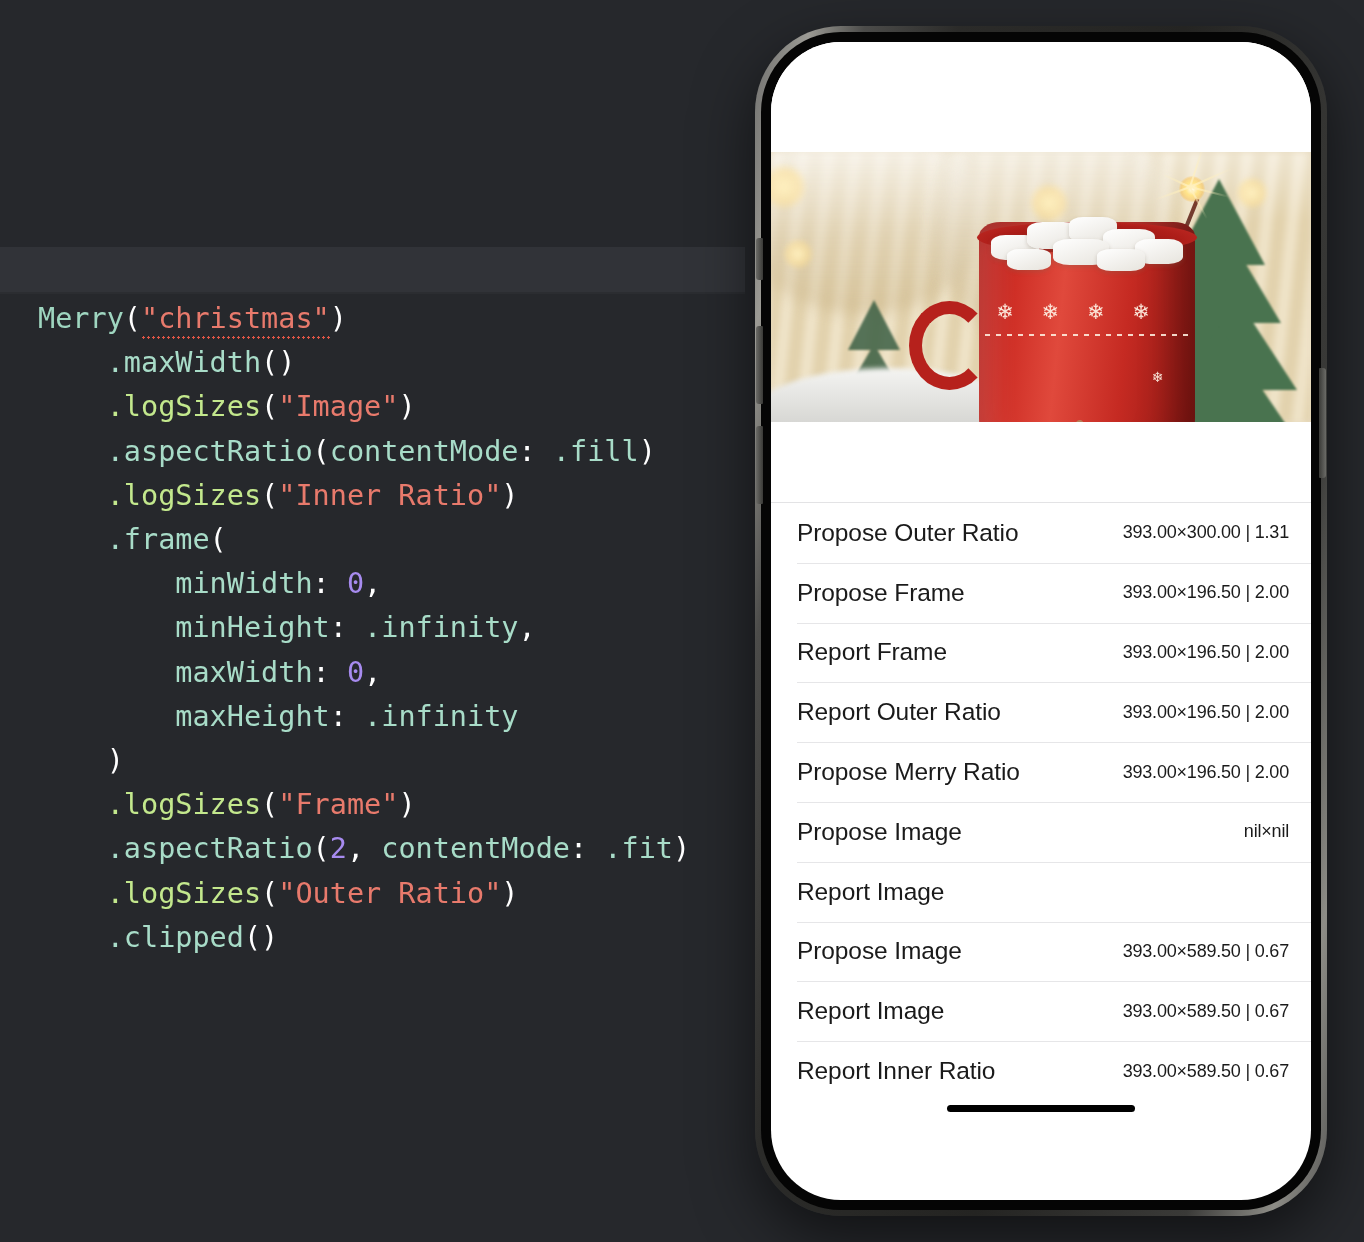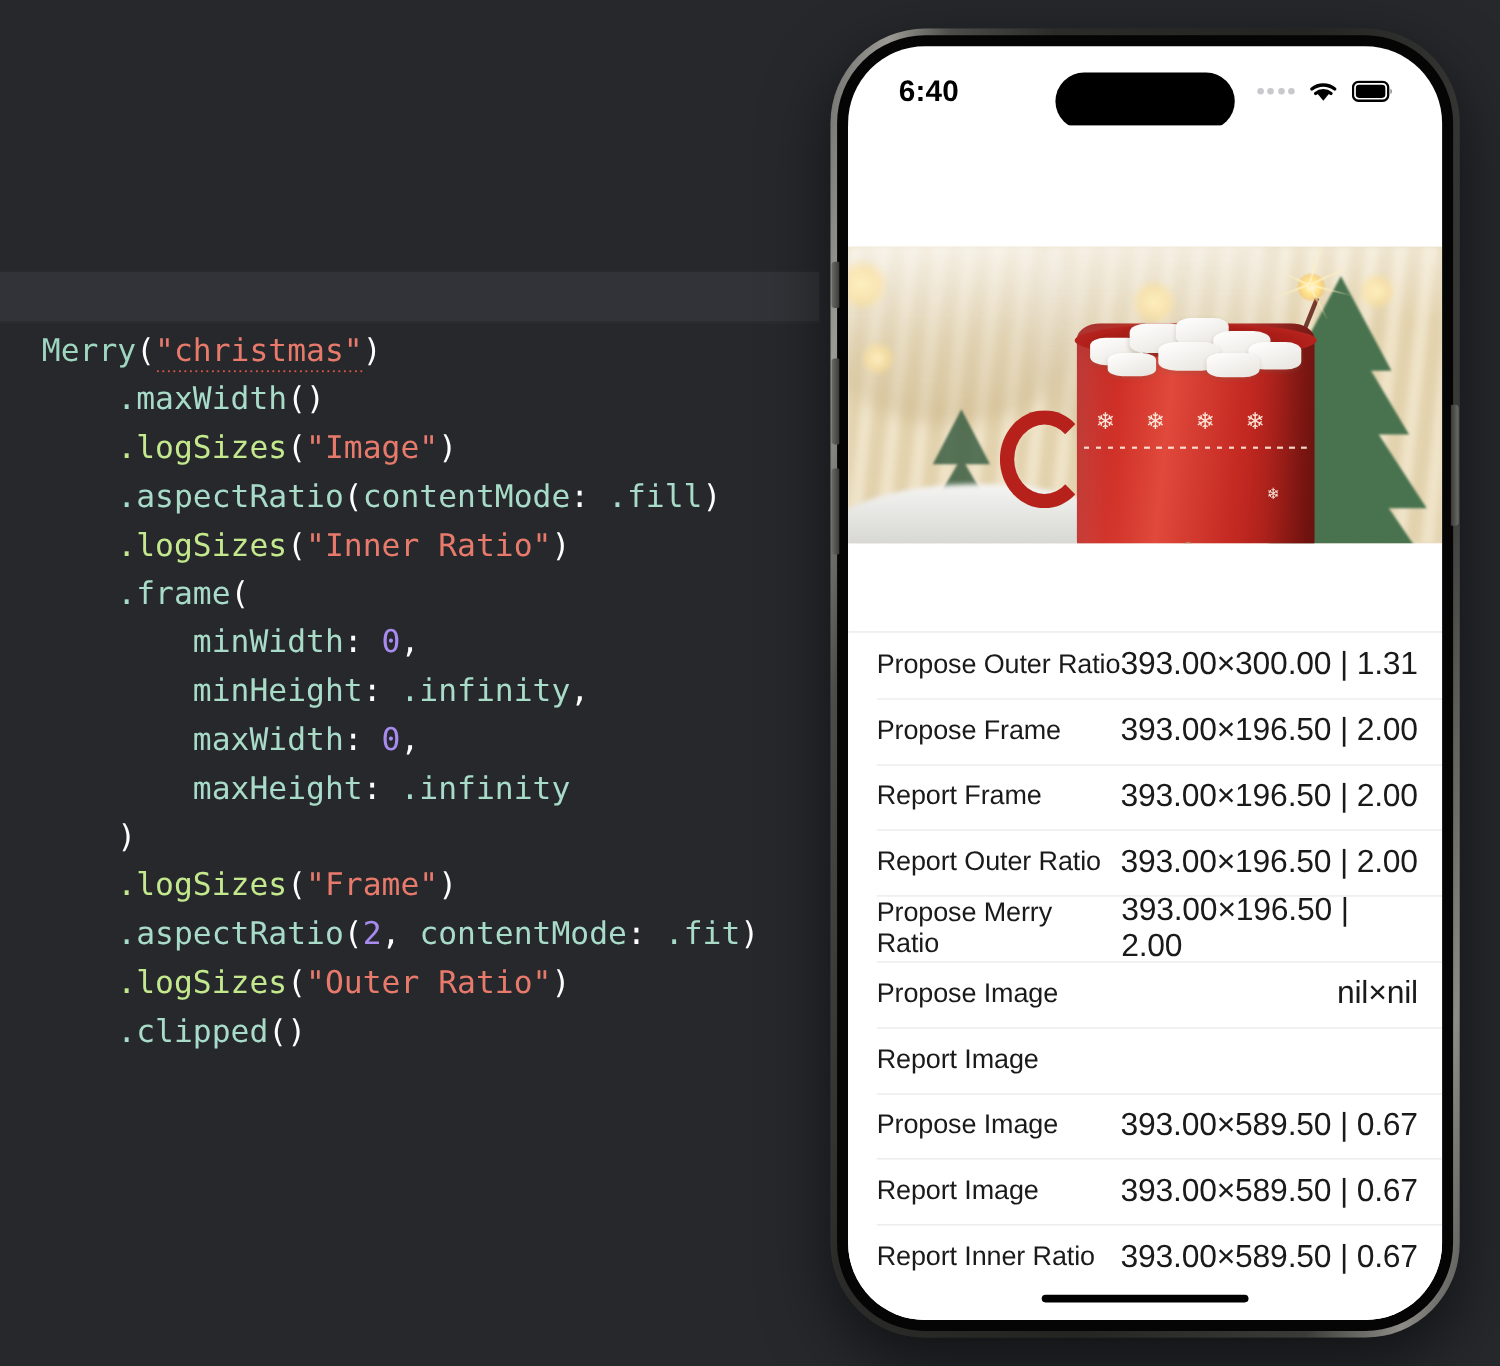--- a/index.html
+++ b/index.html
@@ -313,21 +313,21 @@
     height: 1px;
     background: #e6e6e8;
   }
   .row .label {
     font-size: 24.5px;
     color: #1a1a1a;
     letter-spacing: -.1px;
   }
   .row .value {
     margin-left: auto;
-    font-size: 29px;
+    font-size: 18px;
     color: #1a1a1a;
     letter-spacing: -.2px;
   }
 
   #home-indicator {
     position: absolute;
     left: 50%;
     transform: translateX(-50%);
     bottom: 16px;
     width: 188px; height: 7px;
@@ -365,42 +365,20 @@
   <div id="phone-frame">
 
     <div class="side-btn" id="btn-silent"></div>
     <div class="side-btn" id="btn-vol-up"></div>
     <div class="side-btn" id="btn-vol-dn"></div>
     <div class="side-btn" id="btn-power"></div>
 
     <div id="phone-body">
       <div id="screen">
 
-        <div id="status-bar">
-          <div id="status-time">6:40</div>
-          <div id="dynamic-island"></div>
-          <div id="status-right">
-            <div id="cell-dots">
-              <i></i>
-                <i></i>
-                <i></i>
-                <i></i>
-            </div>
-            <svg width="30" height="22" viewBox="0 0 30 22">
-              <path d="M15 19.6 L9.6 12.9 a8.6 8.6 0 0 1 10.8 0 Z" fill="#000"></path>
-              <path d="M4.6 8.9 a16.5 16.5 0 0 1 20.8 0" stroke="#000" stroke-width="3.1" fill="none" stroke-linecap="round"></path>
-              <path d="M8.0 13.0 a11 11 0 0 1 14.0 0" stroke="#000" stroke-width="3.0" fill="none" stroke-linecap="round"></path>
-            </svg>
-            <svg width="38" height="20" viewBox="0 0 38 20">
-              <rect x="1" y="1.4" width="32" height="17.2" rx="5" ry="5" fill="none" stroke="#000" stroke-width="2.1"></rect>
-              <rect x="3.6" y="4" width="26.8" height="12" rx="3" ry="3" fill="#000"></rect>
-              <path d="M35 7.4 v5.2 a3 3 0 0 0 0-5.2Z" fill="#000" opacity=".45"></path>
-            </svg>
-          </div>
-        </div>
 
         <div id="content">
 
           <div id="hero-wrap">
             <div id="hero">
               <div class="bg-blanket"></div>
               <div class="bg-fold" style="left:-6%;top:-10%;width:46%;height:70%;"></div>
               <div class="bg-fold" style="left:30%;top:-18%;width:44%;height:90%;"></div>
               <div class="bokeh" style="left:-2%;top:4%;width:48px;height:48px;"></div>
               <div class="bokeh" style="left:2%;top:32%;width:32px;height:32px;"></div>

